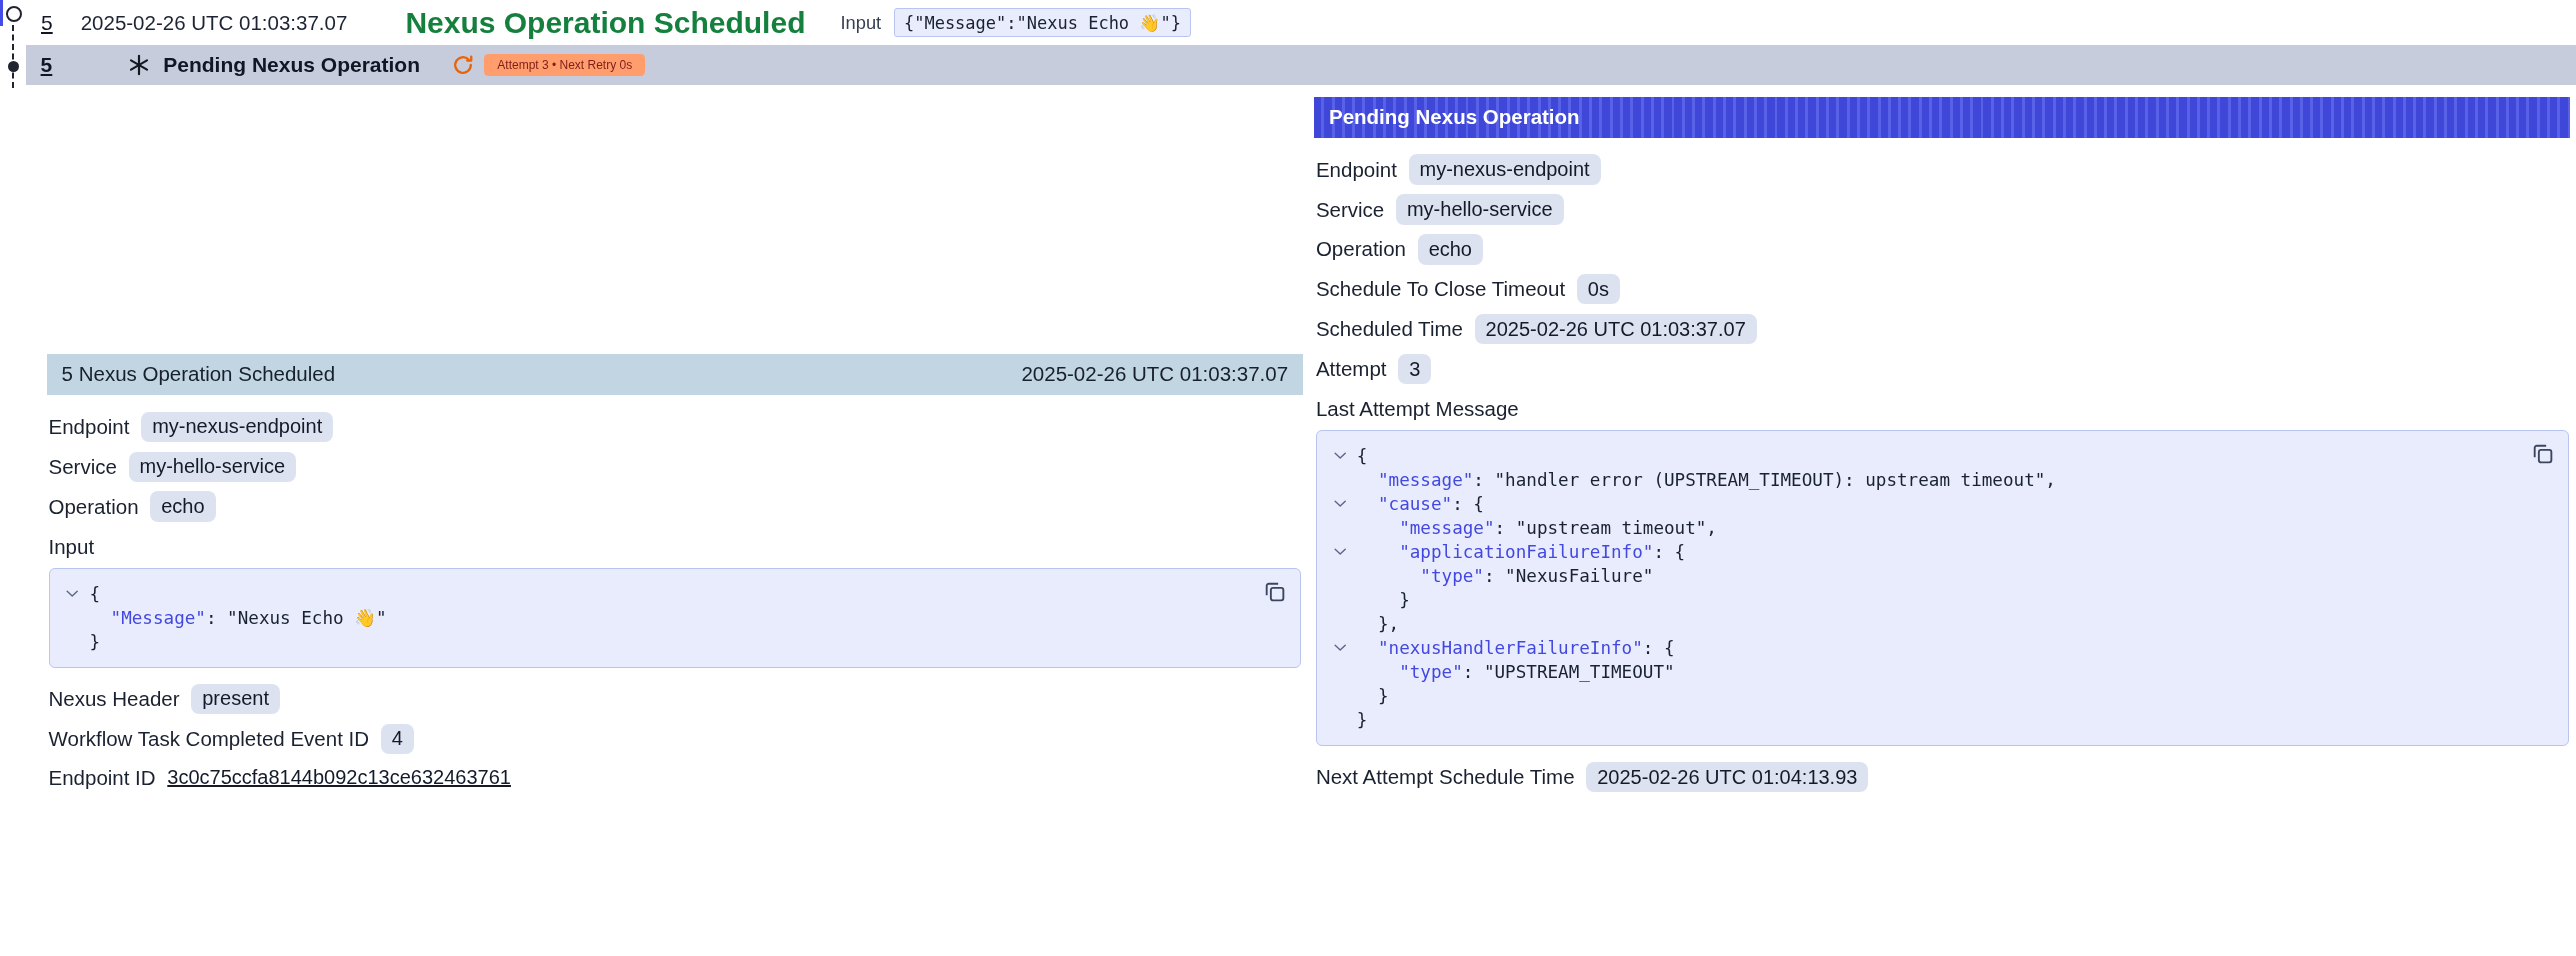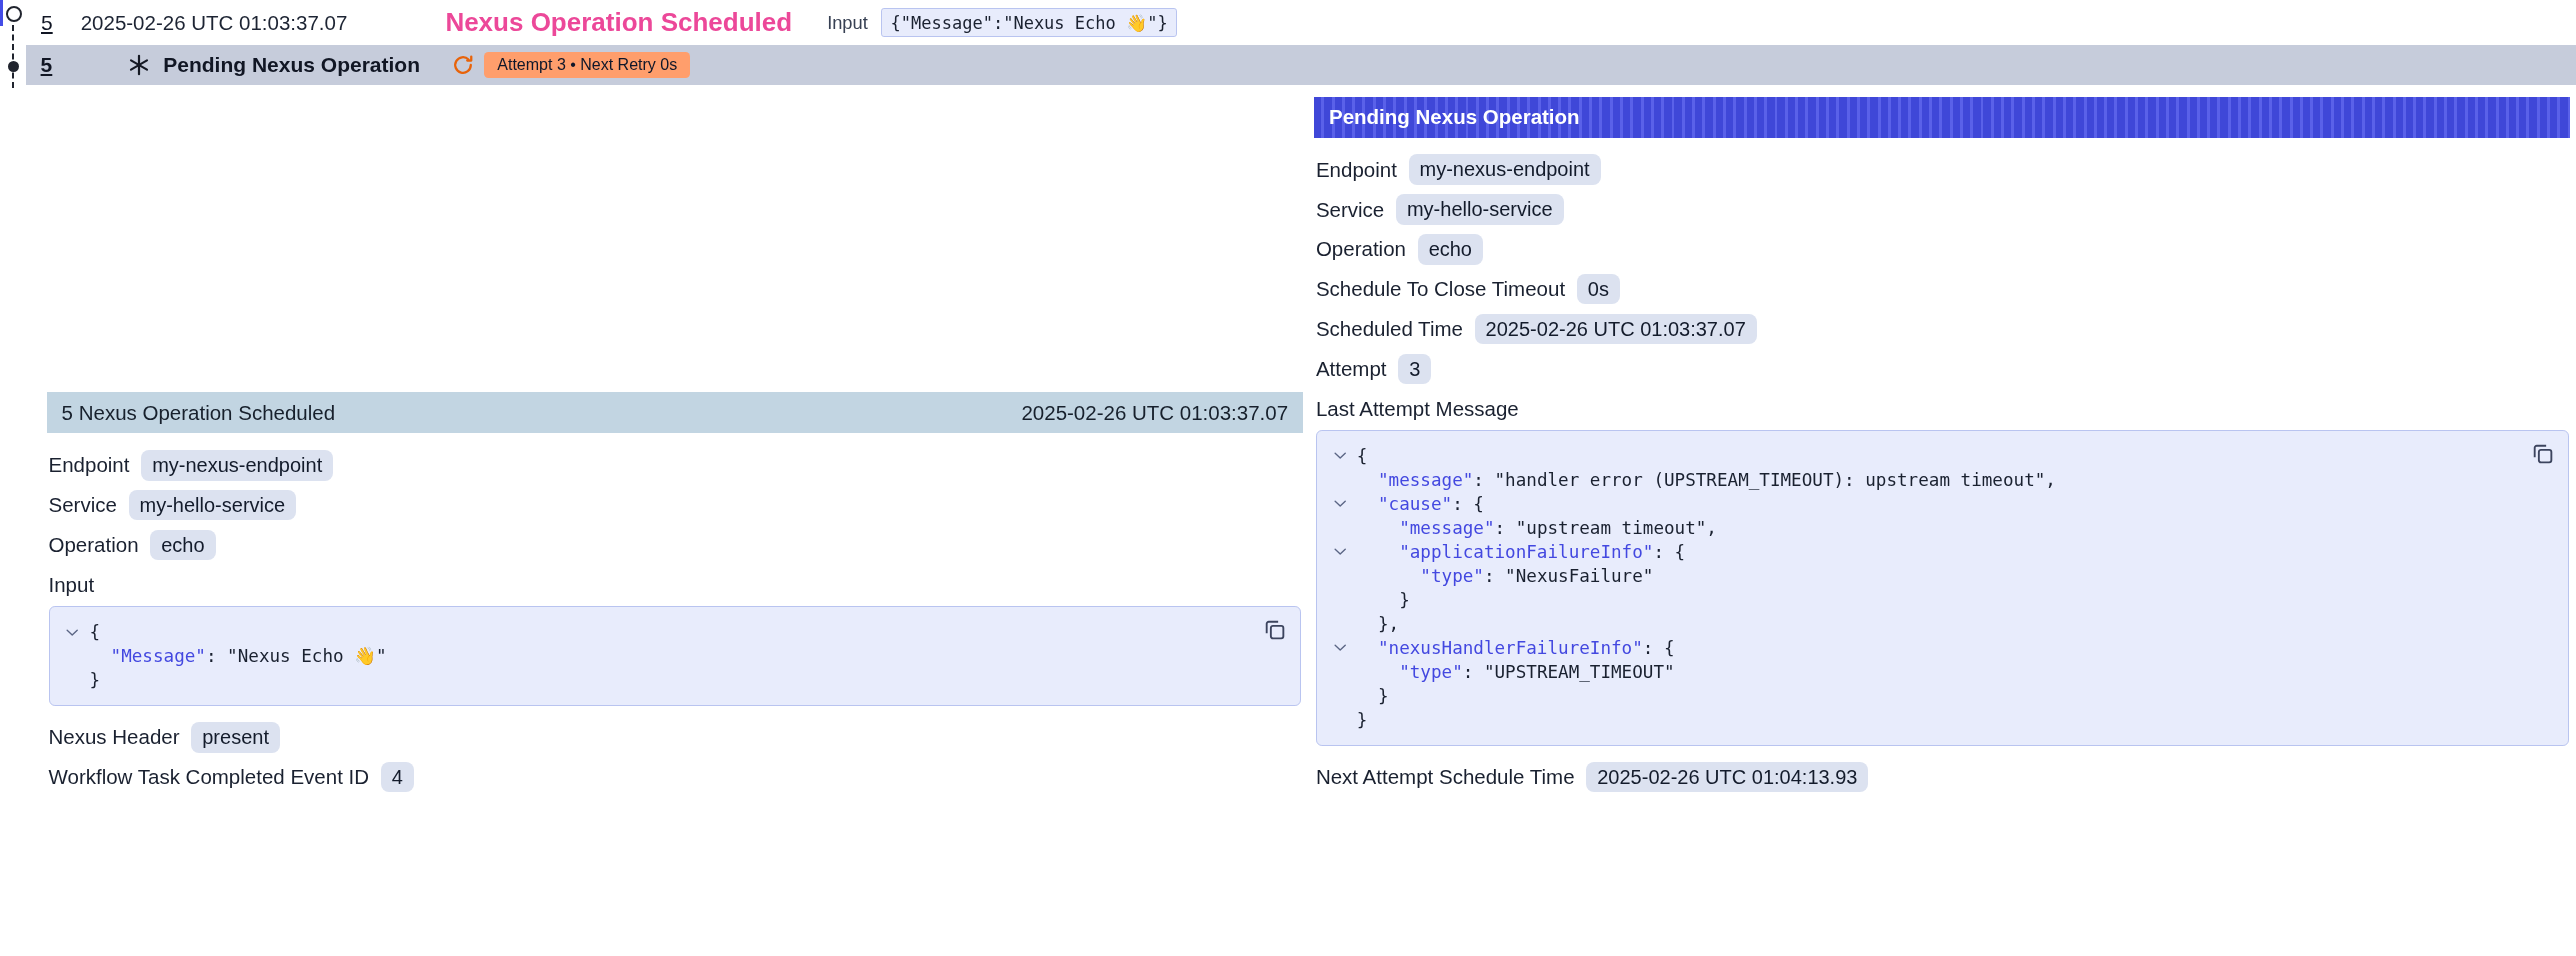--- a/index.html
+++ b/index.html
@@ -24,36 +24,36 @@
   }
   
   .tl-accent{position:absolute;left:0;top:0;width:2.9px;height:26px;background:var(--accent-indigo)}
   .tl-circle{position:absolute;left:5.9px;top:5.9px;width:16px;height:16px;border:2.2px solid #20242e;border-radius:50%;background:#fff}
   .tl-dash{position:absolute;left:12.4px;top:25px;height:63px;border-left:2.2px dashed #20242e}
   .tl-dot{position:absolute;left:8px;top:61px;width:11px;height:11px;border-radius:50%;background:#20242e}
   
   .row1{height:45px;display:flex;align-items:center;padding-left:41px}
   .event-id-link{font-size:21px;text-decoration:underline;color:#111624;font-weight:500;cursor:pointer}
   .row1-time{font-size:20.5px;margin-left:28px;color:#1d2433}
-  .row1-title{font-size:26px;font-weight:700;margin-left:98px;color:#ec4899}
+  .row1-title{font-size:30px;font-weight:700;margin-left:58px;color:#15803d}
   .row1-input-label{font-size:18.3px;margin-left:35px;color:#374053}
   .chip{
     margin-left:13px;font-family:"DejaVu Sans Mono",monospace;font-size:17px;
     background:var(--code-bg);border:0.7px solid var(--code-border);border-radius:2.9px;
     padding:3.7px 8.8px;color:#1a2130;cursor:pointer;
   }
   
   .row2{margin-left:26px;height:40px;background:var(--pending-row-bg);display:flex;align-items:center;padding-left:14.6px;cursor:pointer}
   .row2 .event-id-link{font-weight:600}
   .star{margin-left:76px;width:22px;height:22px;color:#141823;display:inline-flex}
   .star svg{width:22px;height:22px}
   .row2-title{font-size:21px;font-weight:700;margin-left:13px;color:#111624}
   .retry-icon{width:22px;height:22px;margin-left:32px;color:var(--retry-icon);display:inline-flex}
   .retry-icon svg{width:22px;height:22px}
-  .retry-badge{margin-left:10.3px;background:var(--retry-badge-bg);color:#0f172a;font-size:16px;padding:4.4px 13px;border-radius:4.4px;white-space:nowrap}
+  .retry-badge{margin-left:10.3px;background:var(--retry-badge-bg);color:#7f1d1d;font-size:12px;padding:4.4px 13px;border-radius:4.4px;white-space:nowrap}
   
   .panels{display:flex;gap:11.7px;margin:11.7px 5.9px 0 47px;align-items:flex-end}
   .panel{flex:1;min-width:0;background:#fff}
   .panel-header{height:41px;display:flex;align-items:center;justify-content:space-between;padding:0 14.6px;font-size:20.5px;color:#17202c}
   .panel-header.scheduled{background:var(--left-header-bg)}
   .panel-header.pending{
     background:repeating-linear-gradient(90deg,#3f47d8 0 7.3px,#5a61e9 7.3px 10.3px);
     color:#fff;justify-content:flex-start;font-weight:600;
   }
   .panel-body{padding:7.3px 1.5px 7.3px 1.5px}
@@ -165,20 +165,24 @@
       </div>
       <div>
           <div class="field-row">
             <span class="field-label">Nexus Header</span>
             <span class="badge">present</span>
           </div>
           <div class="field-row">
             <span class="field-label">Workflow Task Completed Event ID</span>
             <span class="badge">4</span>
           </div>
+          <div class="field-row">
+            <span class="field-label">Endpoint ID</span>
+            <span class="field-link">3c0c75ccfa8144b092c13ce632463761</span>
+          </div>
         </div>
     </div>
   </section>
 
   <section class="panel">
     <div class="panel-header pending">
       <span>Pending Nexus Operation</span>
     </div>
     <div class="panel-body">
       <div>

